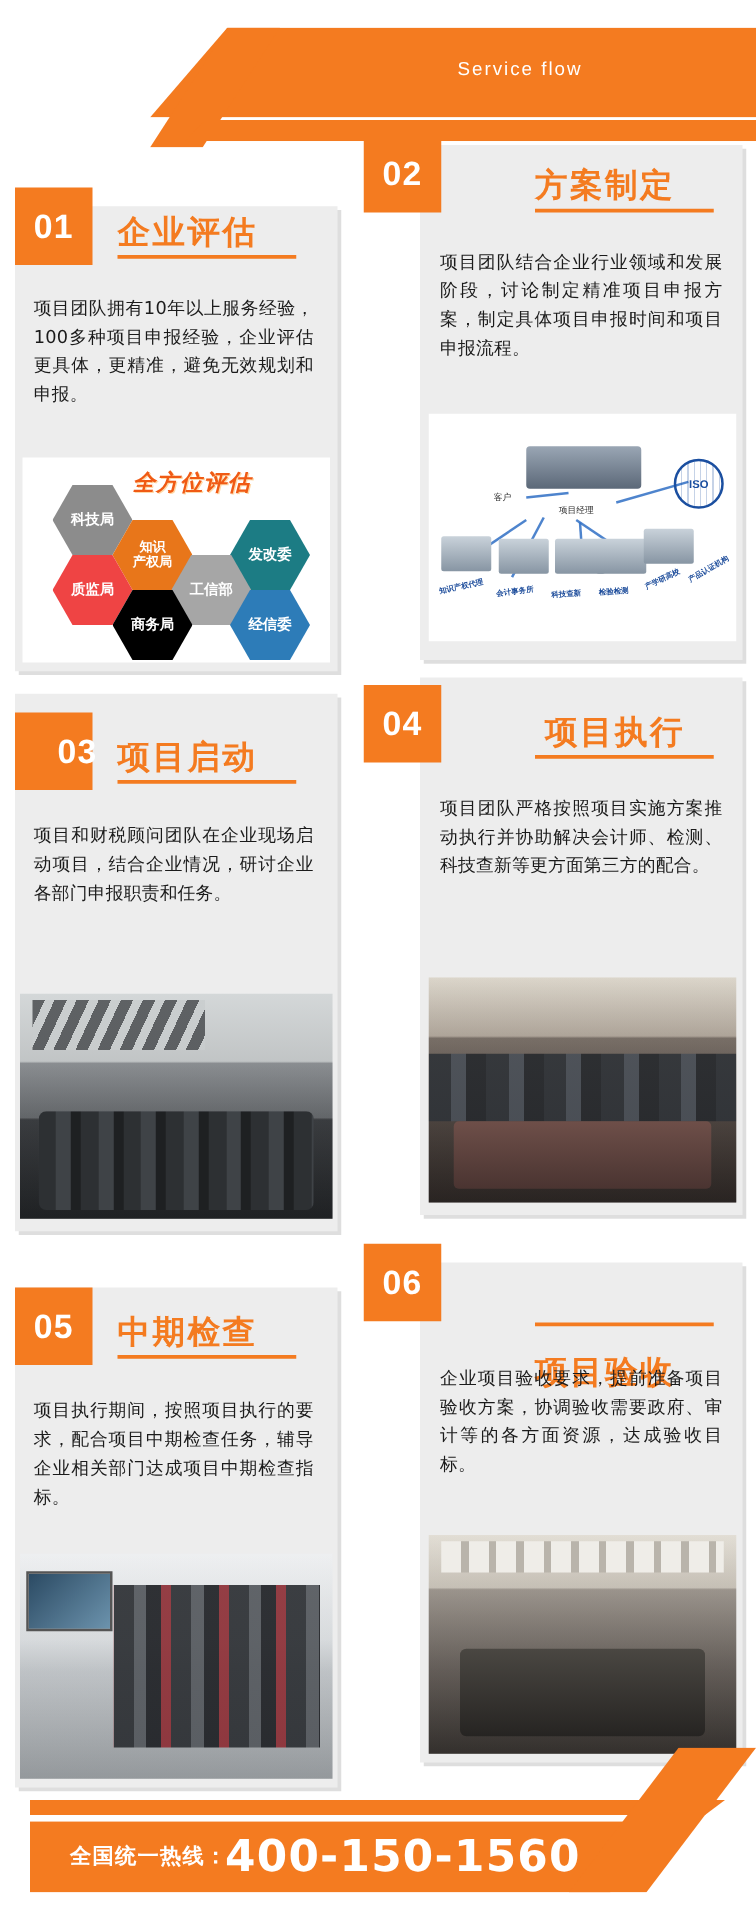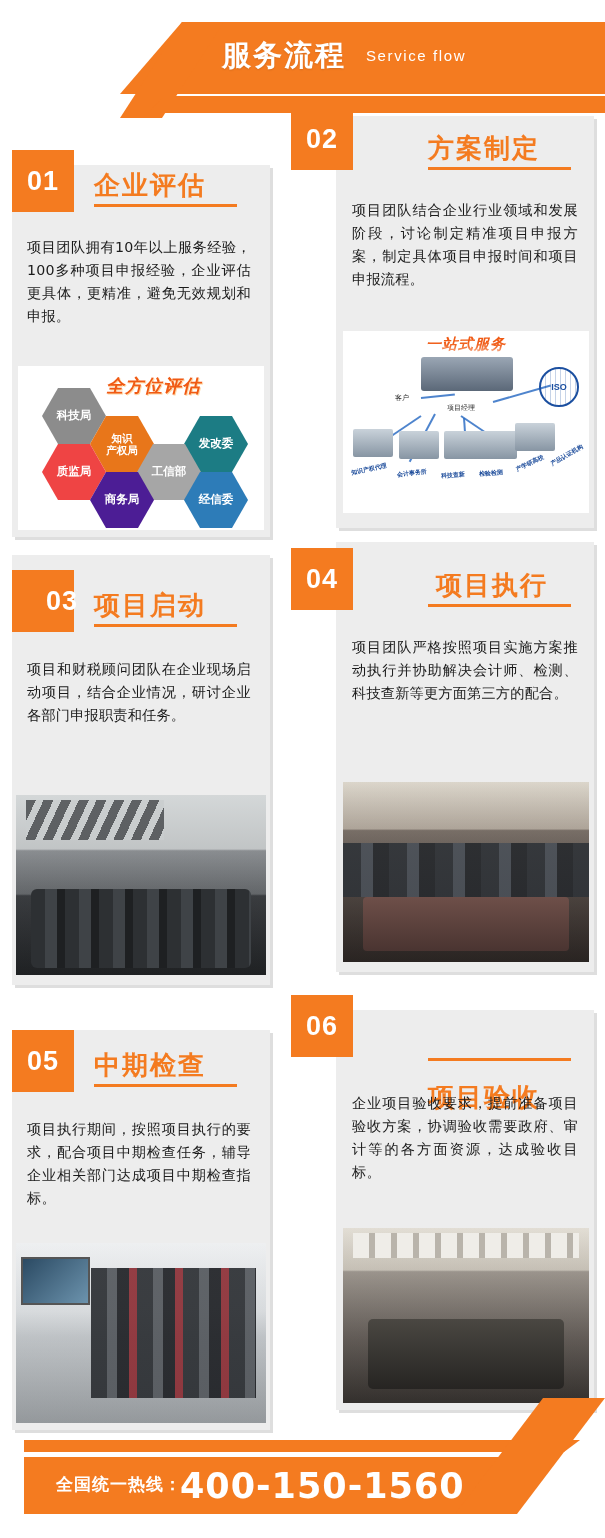--- a/index.html
+++ b/index.html
@@ -200,21 +200,20 @@
     font-family:"DejaVu Sans","Liberation Sans",sans-serif;
   }
 </style>
 </head>
 <body>
 
 <div class="header-wrap">
   <div class="hdr-band"></div>
   <div class="hdr-diag1"></div>
   <div class="hdr-band2"></div>
-  <div class="hdr-title">服务流程</div>
   <div class="hdr-sub">Service flow</div>
 </div>
 
 <div class="card" style="left:12px; top:165px; width:258px; height:372px;"></div>
 <div class="badge" style="left:12px; top:150px;">
     <span>01</span>
   </div>
 <div class="card-title" style="left:94px; top:168px;">企业评估</div>
 <div class="title-rule" style="left:94px; top:204px; width:143px;"></div>
 <div class="card-body" style="left:27px; top:236px; width:224px;">项目团队拥有10年以上服务经验，100多种项目申报经验，企业评估更具体，更精准，避免无效规划和申报。</div>
@@ -228,38 +227,37 @@
 产权局</span></div>
   <div class="hex" style="left:166px; top:50px; background:#1C7C84;">
       <span>发改委</span>
     </div>
   <div class="hex" style="left:24px; top:78px; background:#ef4444;">
       <span>质监局</span>
     </div>
   <div class="hex" style="left:119px; top:78px; background:#A6A6A6;">
       <span>工信部</span>
     </div>
-  <div class="hex" style="left:72px; top:106px; background:#4c1d95;">
+  <div class="hex" style="left:72px; top:106px; background:#000000;">
       <span>商务局</span>
     </div>
   <div class="hex" style="left:166px; top:106px; background:#2D7CB8;">
       <span>经信委</span>
     </div>
 </div>
 
 <div class="card" style="left:336px; top:116px; width:258px; height:412px;"></div>
 <div class="badge" style="left:291px; top:108px;">
     <span>02</span>
   </div>
 <div class="card-title" style="left:428px; top:131px;">方案制定</div>
 <div class="title-rule" style="left:428px; top:167px; width:143px;"></div>
 <div class="card-body" style="left:352px; top:199px; width:226px;">项目团队结合企业行业领域和发展阶段，讨论制定精准项目申报方案，制定具体项目申报时间和项目申报流程。</div>
 
 <div class="onestop" style="left:343px; top:331px; width:246px; height:182px;">
-  <div class="os-title">一站式服务</div>
   <div class="os-center"></div>
   <div class="os-lbl-mid" style="left:52px; top:62px;">客户</div>
   <div class="os-lbl-mid" style="left:104px; top:72px;">项目经理</div>
   <div class="os-arrow" style="left:78px; top:66px; width:34px; transform:rotate(-6deg);"></div>
   <div class="os-arrow" style="left:118px; top:84px; width:46px; transform:rotate(34deg);"></div>
   <div class="os-arrow" style="left:78px; top:84px; width:46px; transform:rotate(146deg);"></div>
   <div class="os-arrow" style="left:121px; top:86px; width:28px; transform:rotate(86deg);"></div>
   <div class="os-arrow" style="left:150px; top:70px; width:60px; transform:rotate(-16deg);"></div>
   <div class="os-arrow" style="left:92px; top:82px; width:54px; transform:rotate(118deg);"></div>
 

